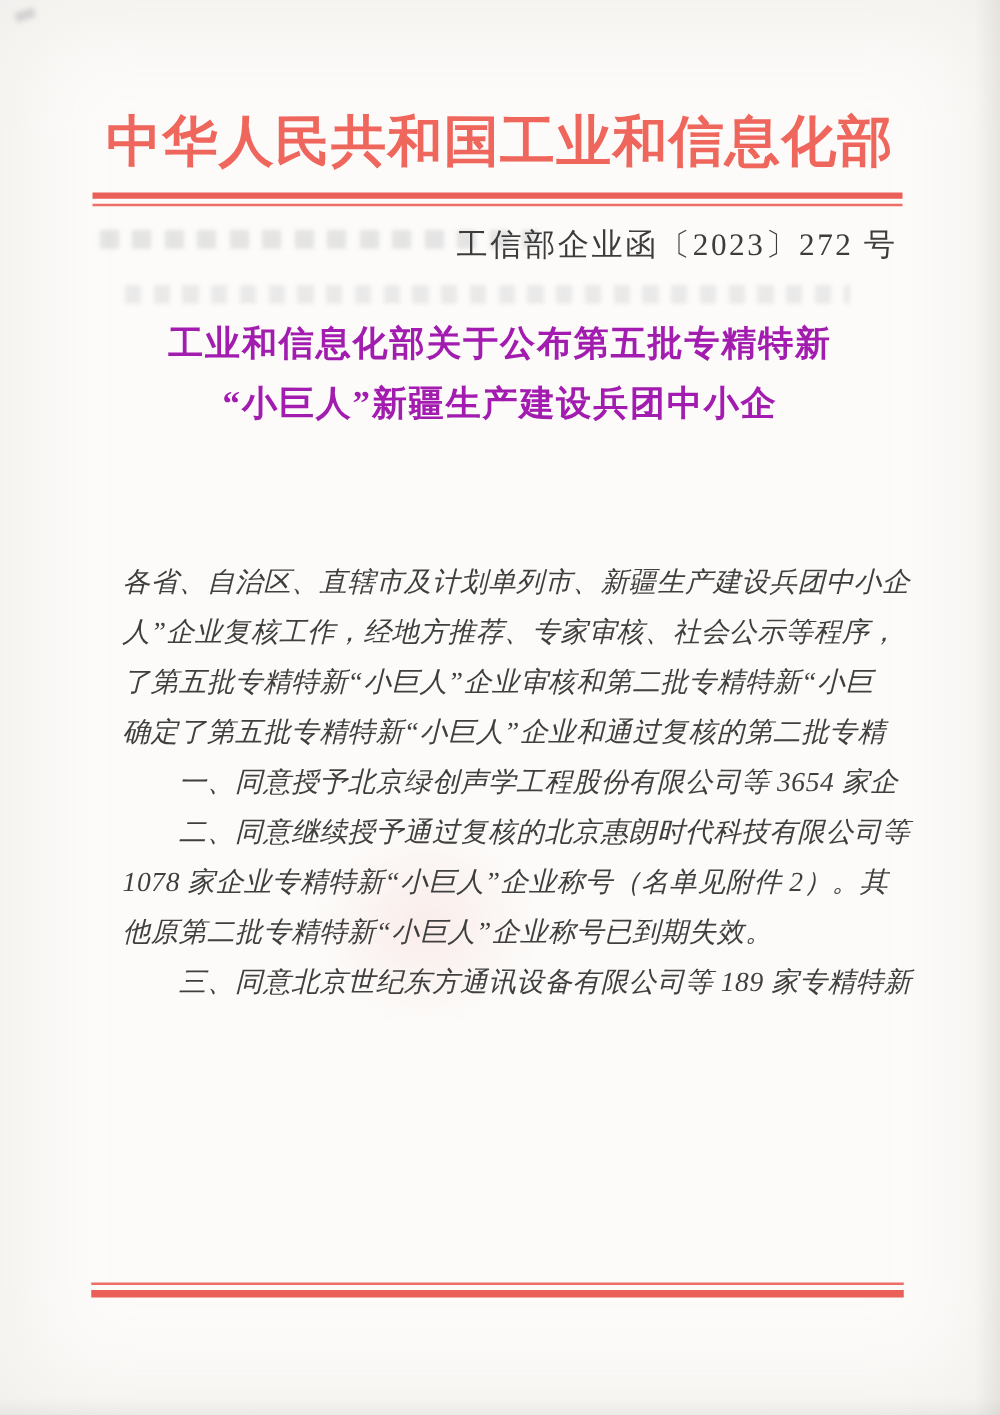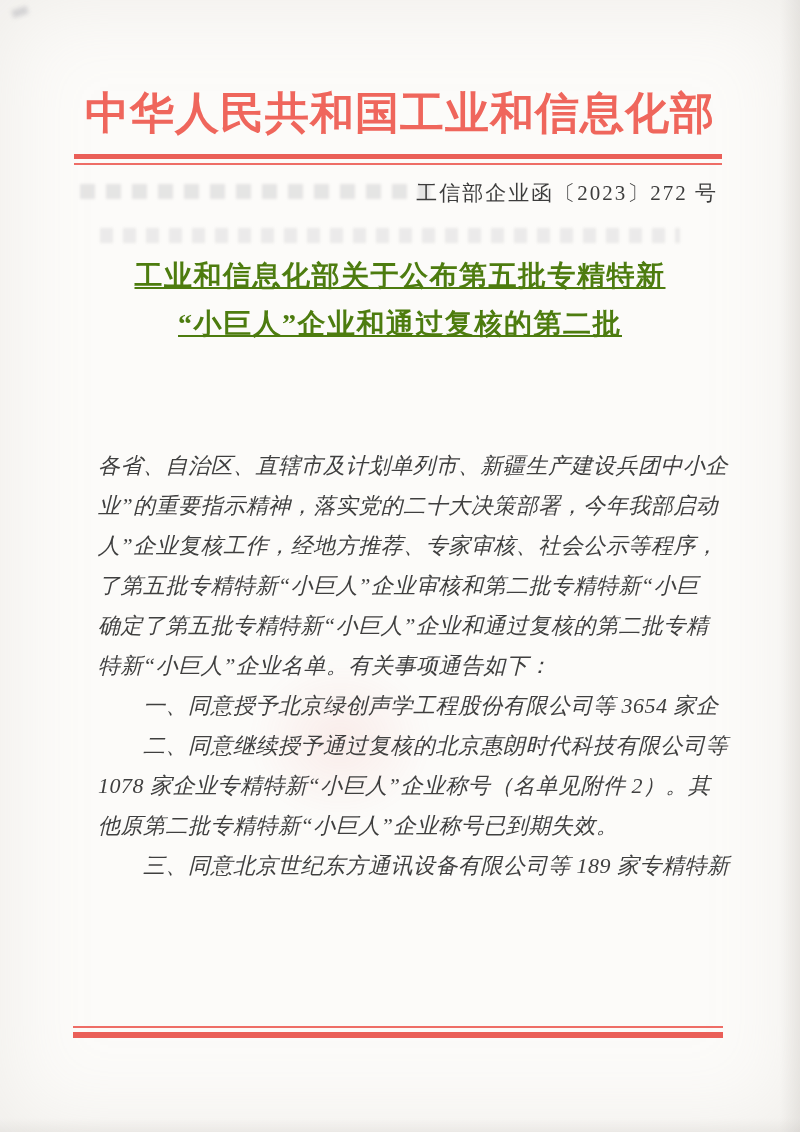--- a/index.html
+++ b/index.html
@@ -82,37 +82,36 @@
     background: radial-gradient(closest-side, rgba(230,110,105,0.10), rgba(230,110,105,0));
     filter: blur(4px);
   }
 
   .doc-number {
     position: absolute;
     top: 179px;
     left: 0;
     width: 718px;
     text-align: right;
-    font-size: 21px;
+    font-size: 25px;
     color: #3c3c3c;
     letter-spacing: 2px;
     white-space: nowrap;
   }
   .title-block {
     position: absolute;
     top: 252px;
     left: 0;
     width: 100%;
     text-align: center;
     font-size: 28px;
     font-weight: bold;
-    color: #4d7c0f;
+    color: #a21caf;
     line-height: 48px;
     letter-spacing: 1.5px;
-    text-decoration: underline;
   }
   .body-text {
     position: absolute;
     top: 446px;
     left: 98px;
     width: 600px;
     font-size: 22px;
     line-height: 40px;
     color: #3f3f3f;
     letter-spacing: 0.5px;
@@ -138,30 +137,28 @@
   <div class="ghost ghost-1"></div>
 
   <div class="doc-number">工信部企业函〔2023〕272 号</div>
 
   <div class="ghost ghost-2"></div>
 
   <div class="seal-bleed"></div>
 
   <div class="title-block">
     <div>工业和信息化部关于公布第五批专精特新</div>
-    <div>“小巨人”企业和通过复核的第二批</div>
+    <div>“小巨人”新疆生产建设兵团中小企</div>
   </div>
 
   <div class="body-text">
     <div class="line">各省、自治区、直辖市及计划单列市、新疆生产建设兵团中小企</div>
-    <div class="line">业”的重要指示精神，落实党的二十大决策部署，今年我部启动</div>
     <div class="line">人”企业复核工作，经地方推荐、专家审核、社会公示等程序，</div>
     <div class="line">了第五批专精特新“小巨人”企业审核和第二批专精特新“小巨</div>
     <div class="line">确定了第五批专精特新“小巨人”企业和通过复核的第二批专精</div>
-    <div class="line">特新“小巨人”企业名单。有关事项通告如下：</div>
     <div class="line indent">一、同意授予北京绿创声学工程股份有限公司等 3654 家企</div>
     <div class="line indent">二、同意继续授予通过复核的北京惠朗时代科技有限公司等</div>
     <div class="line">1078 家企业专精特新“小巨人”企业称号（名单见附件 2）。其</div>
     <div class="line">他原第二批专精特新“小巨人”企业称号已到期失效。</div>
     <div class="line indent">三、同意北京世纪东方通讯设备有限公司等 189 家专精特新</div>
   </div>
 
   <div class="rule rule-bottom">
     <div class="bar bar-thin"></div>
     <div class="bar bar-thick"></div>

